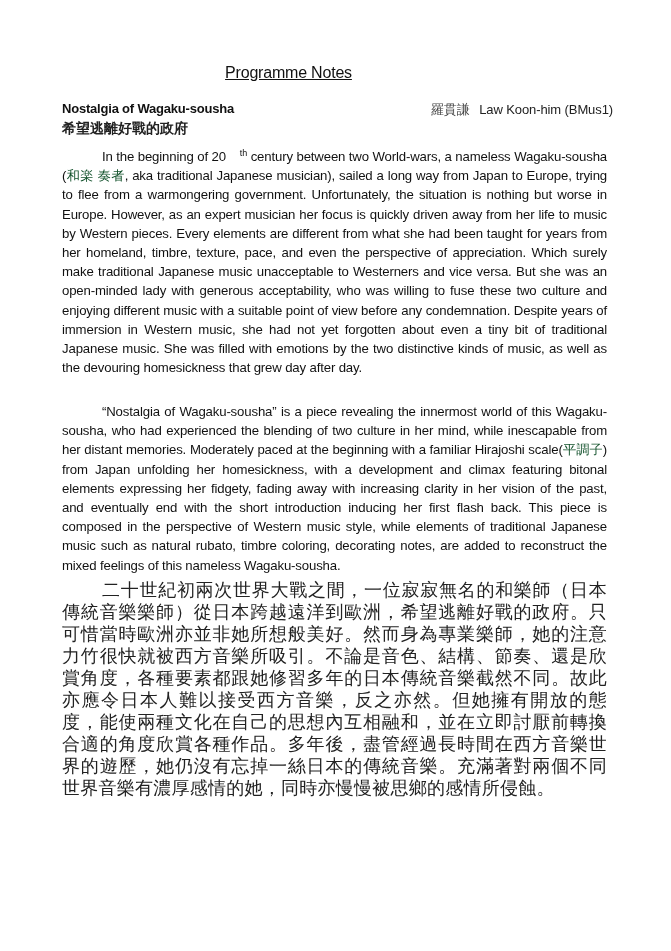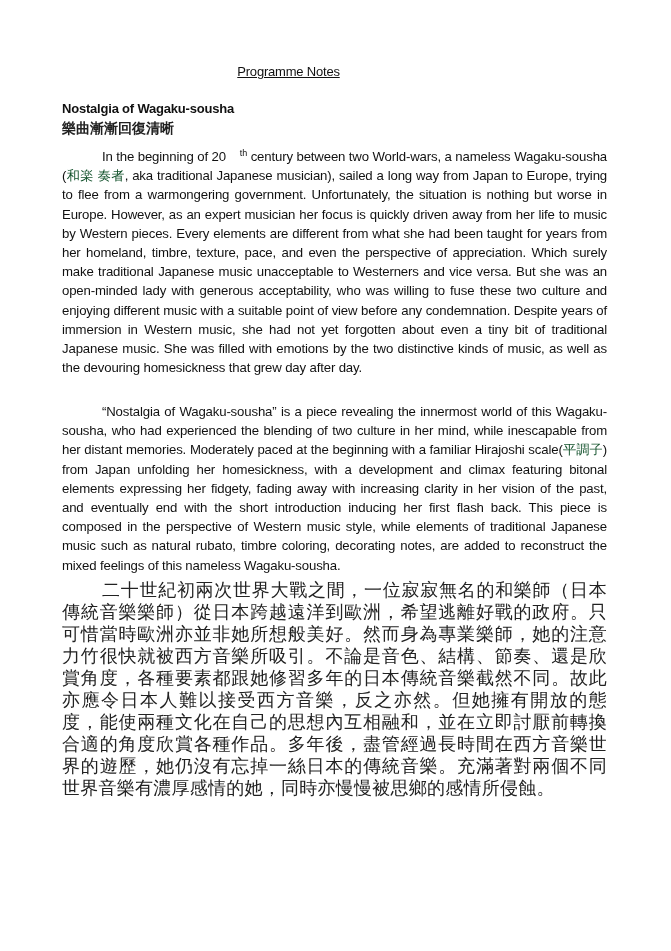--- a/index.html
+++ b/index.html
@@ -1,42 +1,46 @@
 <!DOCTYPE html>
 <html><head>
 <meta charset="utf-8">
 <style>
   html, body { margin: 0; padding: 0; background: #ffffff; }
   body { width: 671px; height: 951px; position: relative; overflow: hidden;
          font-family: "Liberation Sans", "DejaVu Sans", sans-serif; color: #111; }
   .page { position: absolute; left: 0; top: 0; width: 671px; height: 951px; background: #fff; }
   .title { position: absolute; top: 64px; left: 0; width: 577px; text-align: center;
-           font-size: 13px; text-decoration: underline; color: #111; letter-spacing: -0.2px; }
+           font-size: 16px; text-decoration: underline; color: #111; letter-spacing: -0.2px; }
   .piece-en { position: absolute; left: 62px; top: 101px; font-size: 13px; font-weight: bold; color: #111; letter-spacing: -0.2px; }
   .piece-zh { position: absolute; left: 62px; top: 120px; font-size: 14px; font-weight: bold; color: #222;
               font-family: "DejaVu Sans", sans-serif; }
   .composer { position: absolute; right: 58px; top: 101px; font-size: 13px; color: #222; letter-spacing: -0.1px; }
   .composer .zh { color: #444; margin-right: 6px; font-family: "DejaVu Sans", sans-serif; }
   .para { position: absolute; left: 62px; width: 545px; text-align: justify; font-size: 13.2px;
           line-height: 19.2px; color: #111; text-indent: 40px; letter-spacing: -0.15px; }
   .para sup { font-size: 9px; line-height: 0; padding-left: 14px; }
   .zhp { position: absolute; left: 62px; width: 545px; text-align: justify; font-size: 18px;
          line-height: 22px; color: #222; text-indent: 40px; letter-spacing: 0.25px;
          font-family: "DejaVu Sans", sans-serif; }
   .light { color: #14532d; }
 </style>
 </head>
 <body>
 
 <div class="page">
   <div class="title">Programme Notes</div>
 
   <div class="piece-en">Nostalgia of Wagaku-sousha</div>
-  <div class="piece-zh">樂曲漸漸回復清晰</div>
+  <div class="piece-zh">希望逃離好戰的政府</div>
 
+  <div class="composer">
+    <span class="zh">羅貫謙</span>
+    <span>Law Koon-him (BMus1)</span>
+  </div>
 
   <p class="para" style="top:147px;margin:0;"><span>In the beginning of 20</span><sup>th</sup><span> century between two World-wars, a nameless Wagaku-sousha (</span><span class="light">和楽 奏者</span><span>, aka traditional Japanese musician), sailed a long way from Japan to Europe, trying to flee from a warmongering government. Unfortunately, the situation is nothing but worse in Europe. However, as an expert musician her focus is quickly driven away from her life to music by Western pieces. Every elements are different from what she had been taught for years from her homeland, timbre, texture, pace, and even the perspective of appreciation. Which surely make traditional Japanese music unacceptable to Westerners and vice versa. But she was an open-minded lady with generous acceptability, who was willing to fuse these two culture and enjoying different music with a suitable point of view before any condemnation. Despite years of immersion in Western music, she had not yet forgotten about even a tiny bit of traditional Japanese music. She was filled with emotions by the two distinctive kinds of music, as well as the devouring homesickness that grew day after day.</span></p>
 
   <p class="para" style="top:402px;margin:0;"><span>“Nostalgia of Wagaku-sousha” is a piece revealing the innermost world of this Wagaku-sousha, who had experienced the blending of two culture in her mind, while inescapable from her distant memories. Moderately paced at the beginning with a familiar Hirajoshi scale(</span><span class="light">平調子</span><span>) from Japan unfolding her homesickness, with a development and climax featuring bitonal elements expressing her fidgety, fading away with increasing clarity in her vision of the past, and eventually end with the short introduction inducing her first flash back. This piece is composed in the perspective of Western music style, while elements of traditional Japanese music such as natural rubato, timbre coloring, decorating notes, are added to reconstruct the mixed feelings of this nameless Wagaku-sousha.</span></p>
 
   <p class="zhp" style="top:579px;margin:0;">二十世紀初兩次世界大戰之間，一位寂寂無名的和樂師（日本傳統音樂樂師）從日本跨越遠洋到歐洲，希望逃離好戰的政府。只可惜當時歐洲亦並非她所想般美好。然而身為專業樂師，她的注意力竹很快就被西方音樂所吸引。不論是音色、結構、節奏、還是欣賞角度，各種要素都跟她修習多年的日本傳統音樂截然不同。故此亦應令日本人難以接受西方音樂，反之亦然。但她擁有開放的態度，能使兩種文化在自己的思想內互相融和，並在立即討厭前轉換合適的角度欣賞各種作品。多年後，盡管經過長時間在西方音樂世界的遊歷，她仍沒有忘掉一絲日本的傳統音樂。充滿著對兩個不同世界音樂有濃厚感情的她，同時亦慢慢被思鄉的感情所侵蝕。</p>
 
 </div>
 
 </body></html>

